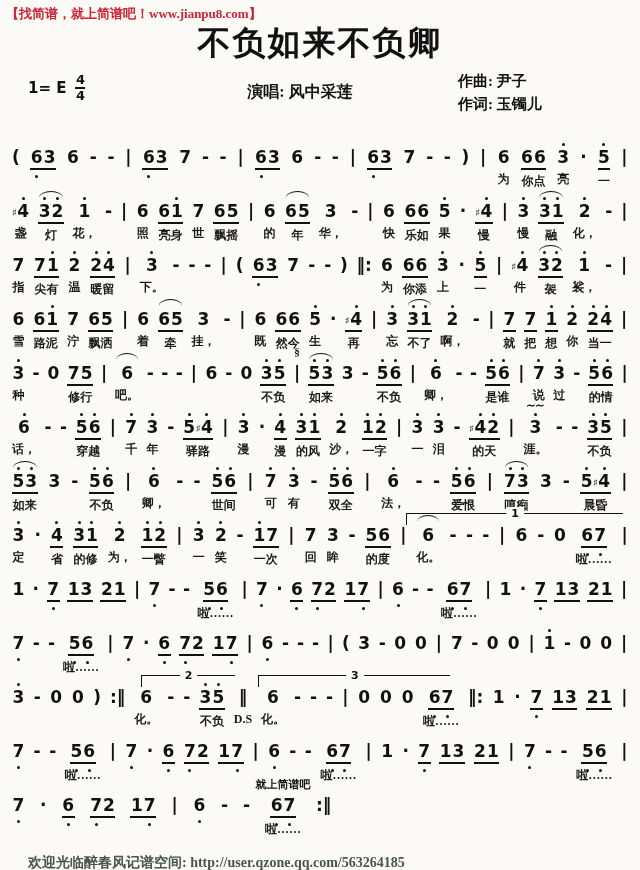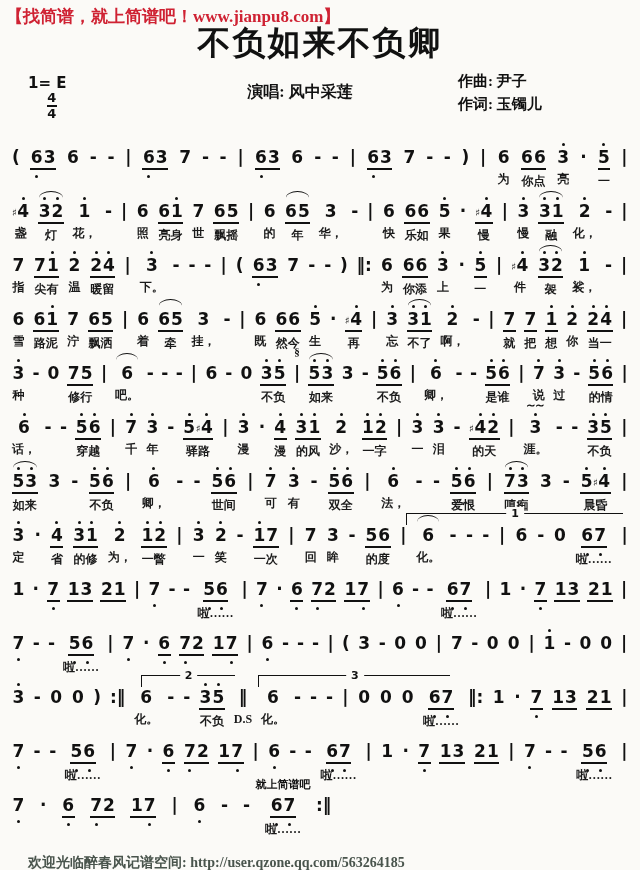--- a/index.html
+++ b/index.html
@@ -1,21 +1,21 @@
 <!DOCTYPE html>
 <html><head>
 <meta charset="utf-8">
 <style>
   html,body{margin:0;padding:0;}
   body{background:#fbfaf7;font-family:"Liberation Serif",serif;color:#111;}
   .page{width:640px;height:870px;overflow:hidden;box-sizing:border-box;padding-top:5px;position:relative;background:#fbfaf7;}
-  .banner{font-family:"Liberation Serif",serif;font-weight:bold;font-size:17px;color:#cf2233;padding-left:6px;height:20px;}
+  .banner{font-family:"Liberation Serif",serif;font-weight:bold;font-size:13px;color:#cf2233;padding-left:6px;height:20px;}
   .title{font-family:Liberation Mono, monospace;font-weight:bold;font-size:33px;text-align:center;margin:1px 0 0;letter-spacing:2px;line-height:40px;}
   .meta{position:relative;height:76px;}
-  .keysig{position:absolute;left:28px;top:8px;font-family:"DejaVu Sans",sans-serif;font-weight:bold;font-size:15px;display:flex;align-items:center;flex-direction:column;}
+  .keysig{position:absolute;left:28px;top:8px;font-family:"DejaVu Sans",sans-serif;font-weight:bold;font-size:15px;display:flex;align-items:center;}
   .meter{display:inline-flex;flex-direction:column;align-items:center;margin-left:9px;font-size:13px;line-height:12px;}
   .meter .mbar{width:10px;height:2px;background:#111;margin:1px 0;}
   .singer{position:absolute;left:300px;transform:translateX(-50%);top:16px;font-size:16px;font-weight:bold;}
   .credits{position:absolute;left:458px;top:4px;font-size:15px;font-weight:bold;line-height:23px;}
   .score{padding:4px 10px 0;}
   .sys{height:54px;display:flex;justify-content:space-between;align-items:flex-start;position:relative;margin:0 2px;}
   .sys.short{justify-content:flex-start;gap:15px;}
   .tok{display:flex;flex-direction:column;align-items:center;position:relative;min-width:7px;}
   .nt{font-family:"DejaVu Sans",sans-serif;font-weight:bold;font-size:17px;line-height:22px;display:inline-flex;align-items:flex-end;white-space:nowrap;}
   .nt.u{border-bottom:2px solid #111;}

